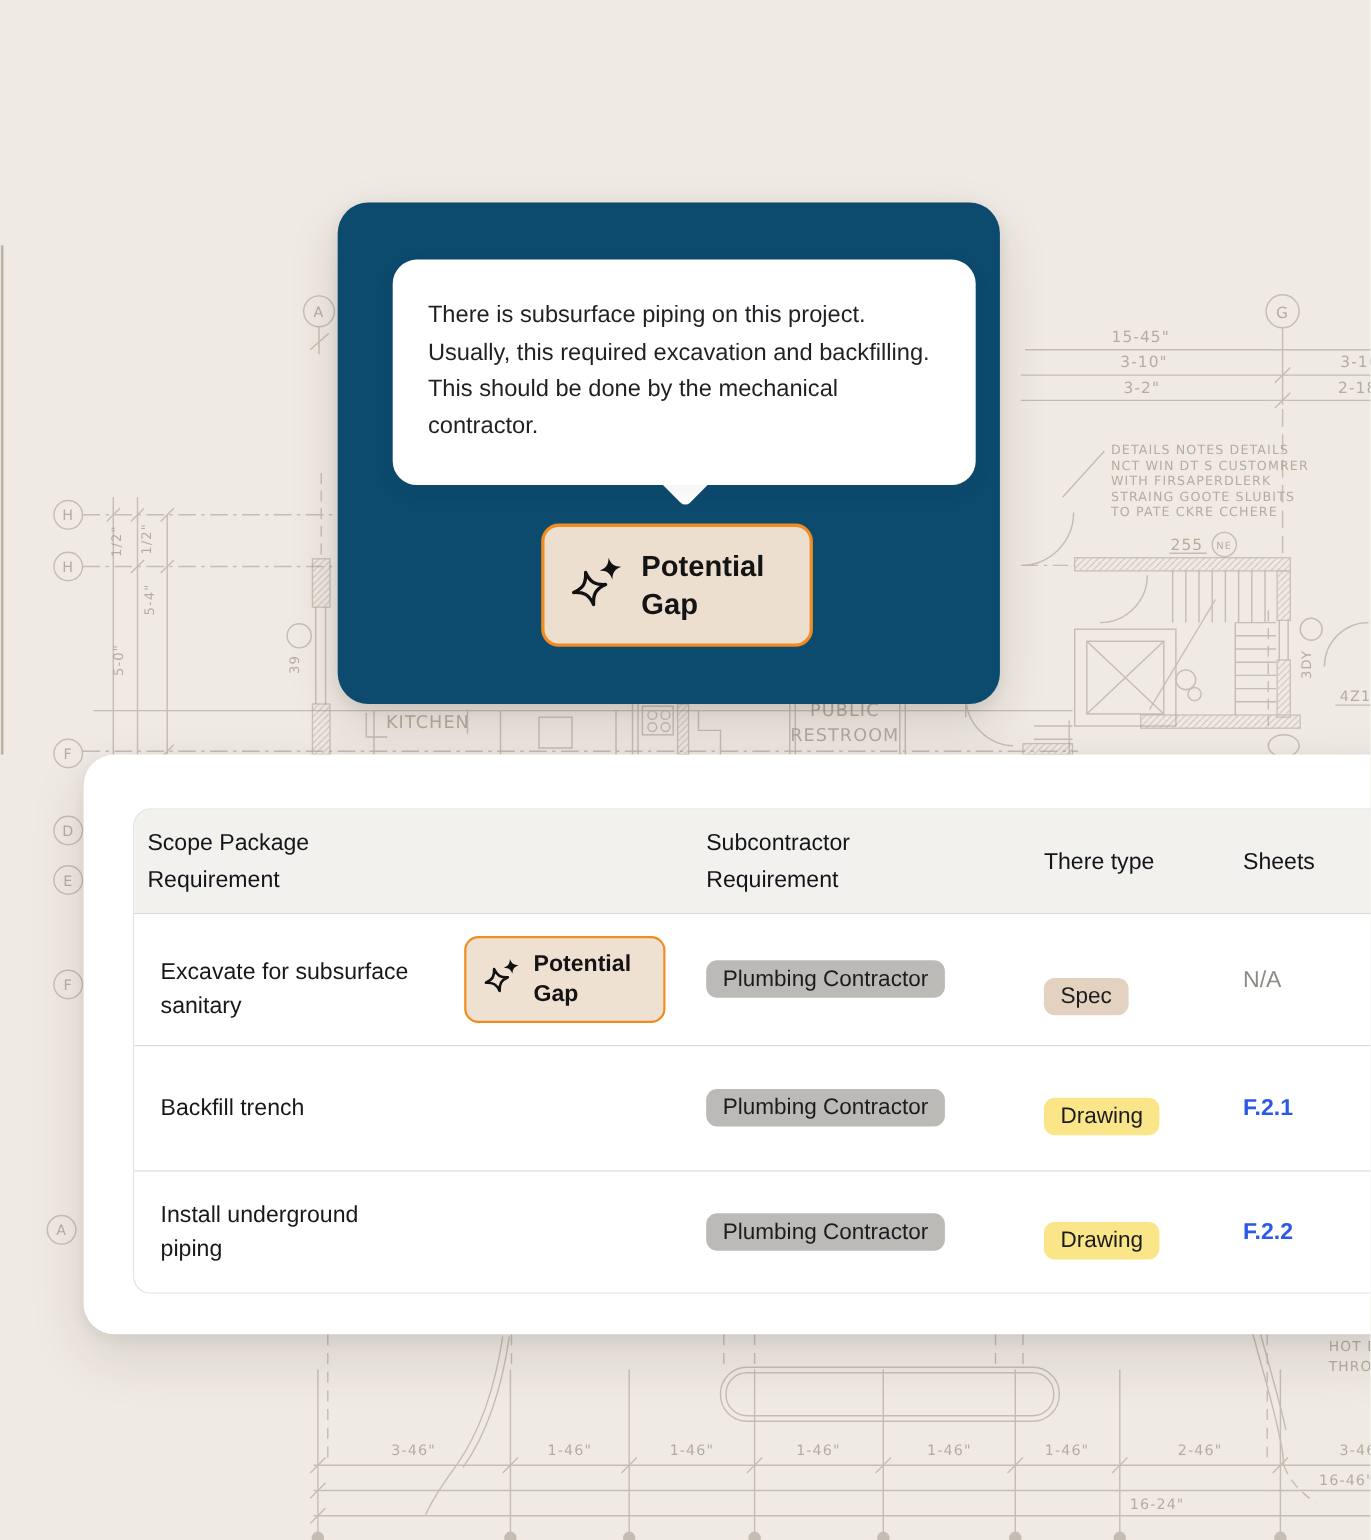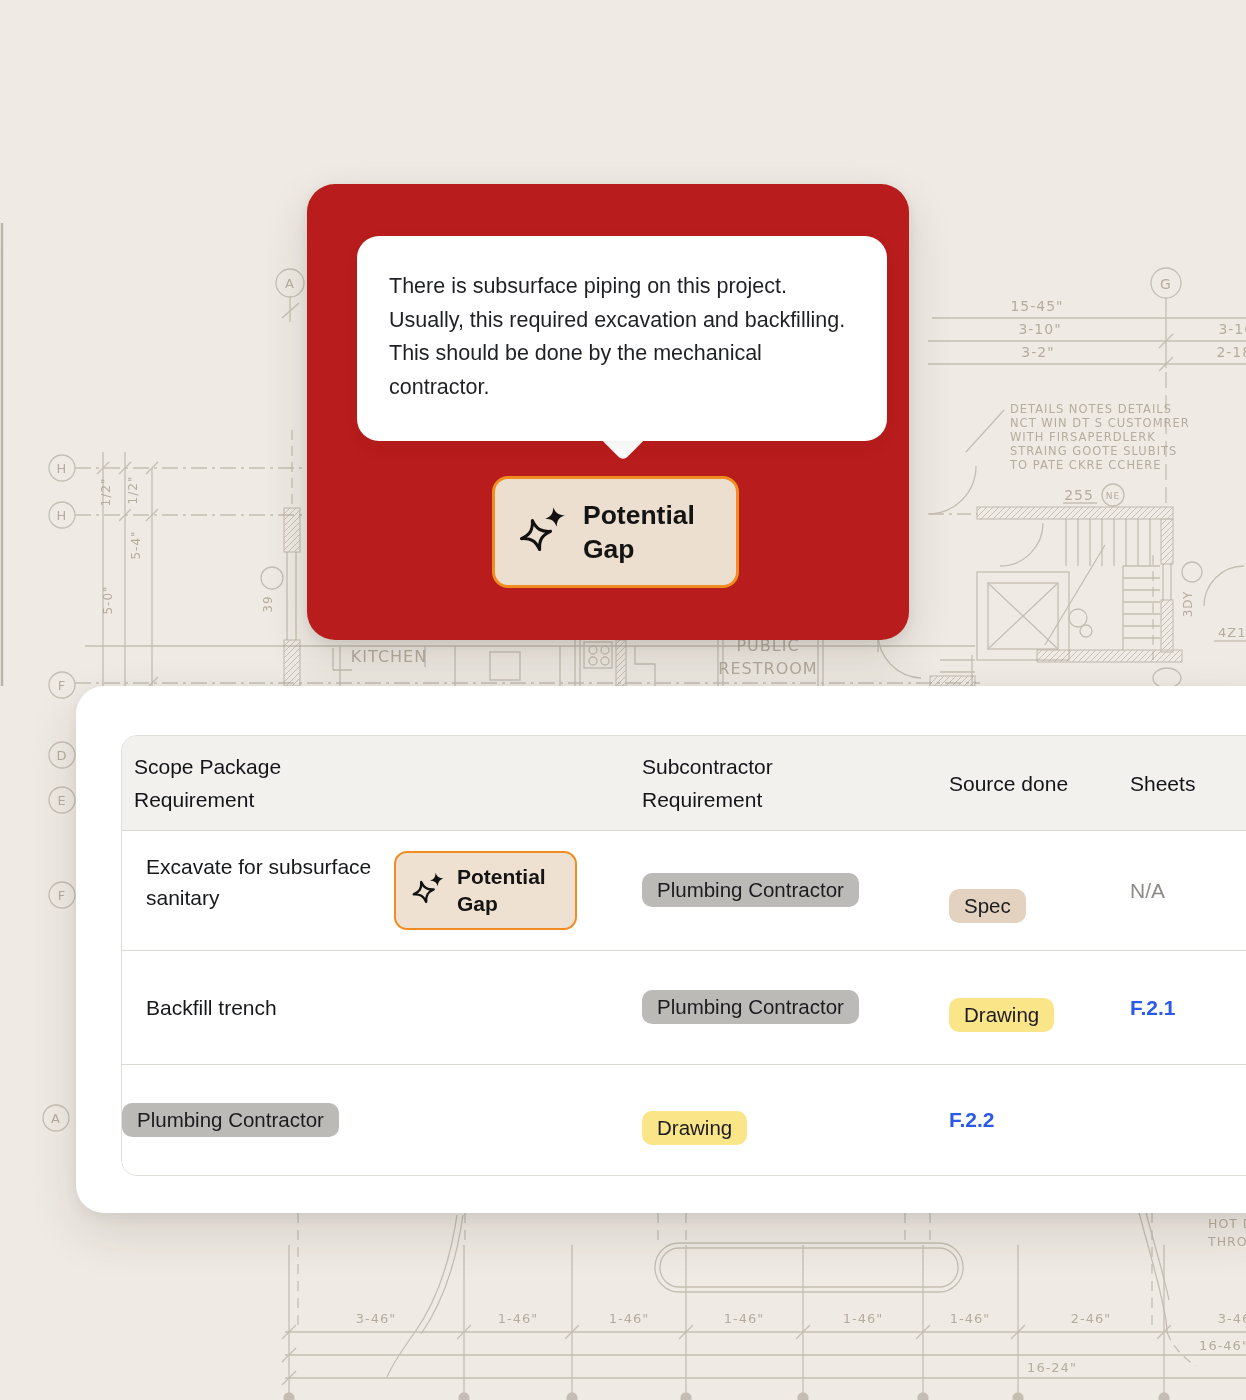--- a/index.html
+++ b/index.html
@@ -7,21 +7,21 @@
          background:#efeae3;font-family:"Liberation Sans",sans-serif;}
 
   
   .bp-svg{position:absolute;inset:0;}
   .bp-line{stroke:#a29a8c;fill:none;stroke-width:1.3px;}
   .bp-dark{stroke:#8f8779;fill:none;stroke-width:2.4px;}
   .bp-text{font-family:"DejaVu Sans",sans-serif;fill:#a79d8e;letter-spacing:1px;}
 
   
   .popover{position:absolute;left:307px;top:184px;width:602px;height:456px;
-           background:#b91c1c;border-radius:28px;
+           background:#0c4a6e;border-radius:28px;
            box-shadow:0 18px 45px rgba(40,33,22,.14),0 4px 12px rgba(40,33,22,.08);}
   .bubble{position:absolute;left:50px;top:52px;width:530px;height:205px;
           background:#ffffff;border-radius:22px;box-shadow:0 6px 18px rgba(40,33,22,.06);}
   .bubble-tail{position:absolute;left:301px;top:241px;width:30px;height:30px;
                background:#ffffff;transform:rotate(45deg);border-radius:0 0 6px 0;}
   .bubble-text{position:absolute;left:32px;top:34px;width:466px;
                font-size:21.5px;line-height:33.5px;color:#1f2023;}
 
   .gap-btn{position:absolute;left:185px;top:292px;width:247px;height:112px;
            box-sizing:border-box;display:flex;align-items:center;gap:16px;
@@ -35,21 +35,21 @@
               box-shadow:0 20px 50px rgba(40,33,22,.12),0 4px 14px rgba(40,33,22,.06);}
   .table{position:absolute;left:45px;top:49px;width:1160px;
          border:1px solid #e0ded8;border-radius:16px;overflow:hidden;}
   .t-row{display:grid;grid-template-columns:520px 307px 181px 1fr;align-items:center;}
   .t-head{background:#f2f1ee;height:94px;}
   .t-body-row{background:#ffffff;border-top:1px solid #dbd9d4;}
   .th{font-size:21px;font-weight:500;color:#141519;line-height:33px;}
   .th.c1{padding-left:12px;max-width:230px;}
   .th.c2{max-width:230px;}
   .cell{font-size:21px;color:#17181a;line-height:31px;}
-  .c1-wrap{display:flex;align-items:flex-start;gap:8px;padding:20px 0 20px 24px;}
+  .c1-wrap{display:flex;align-items:flex-end;gap:36px;padding:20px 0 20px 24px;}
   .req-text{max-width:240px;}
   .row-gap-badge{box-sizing:border-box;display:flex;align-items:center;gap:12px;
                  padding:10px 14px 10px 16px;background:#efe1d1;
                  border:2.5px solid var(--accent-orange,#f18c21);border-radius:13px;cursor:pointer;}
   .row-gap-label{font-size:21px;font-weight:bold;line-height:1.3;color:#141414;width:104px;}
   .pill{display:inline-block;padding:5px 15px;border-radius:10px;
         font-size:20.5px;color:#1c1c1e;}
   .pill-gray{background:var(--badge-gray,#bcbab7);text-align:center;}
   .pill-spec{background:var(--badge-spec,#e2d2bf);margin-top:32px;}
   .pill-drawing{background:var(--badge-drawing,#fae588);margin-top:16px;}
@@ -245,21 +245,21 @@
       <span class="gap-btn-label">Potential Gap</span>
     </div>
   </div>
 
   <div class="table-card">
     <div class="table">
 
       <div class="t-row t-head">
         <div class="th c1">Scope Package Requirement</div>
         <div class="th c2">Subcontractor Requirement</div>
-        <div class="th">Source done</div>
+        <div class="th">There type</div>
         <div class="th">Sheets</div>
       </div>
 
       <div class="t-row t-body-row r1">
         <div class="c1-wrap">
           <span class="cell req-text">Excavate for subsurface sanitary</span>
           <span class="row-gap-badge">
             <span>
               <svg width="33" height="37" viewBox="0 0 48 54" aria-hidden="true">
                 <path d="M17 17 C18.8 26.5 22.5 30.2 32 32 C22.5 33.8 18.8 37.5 17 47 C15.2 37.5 11.5 33.8 2 32 C11.5 30.2 15.2 26.5 17 17 Z" fill="none" stroke="#111111" stroke-width="3.4" stroke-linejoin="round" transform="rotate(-14 17 32)"></path>
@@ -277,20 +277,23 @@
       <div class="t-row t-body-row r2">
         <div class="c1-wrap">
           <span class="cell req-text">Backfill trench</span>
         </div>
         <div><span class="pill pill-gray">Plumbing Contractor</span></div>
         <div><span class="pill pill-drawing">Drawing</span></div>
         <div><span class="cell sheet-link">F.2.1</span></div>
       </div>
 
       <div class="t-row t-body-row r3">
+        <div class="c1-wrap">
+          <span class="cell req-text">Install underground piping</span>
+        </div>
         <div><span class="pill pill-gray">Plumbing Contractor</span></div>
         <div><span class="pill pill-drawing">Drawing</span></div>
         <div><span class="cell sheet-link">F.2.2</span></div>
       </div>
 
     </div>
   </div>
 
 </div>
 

